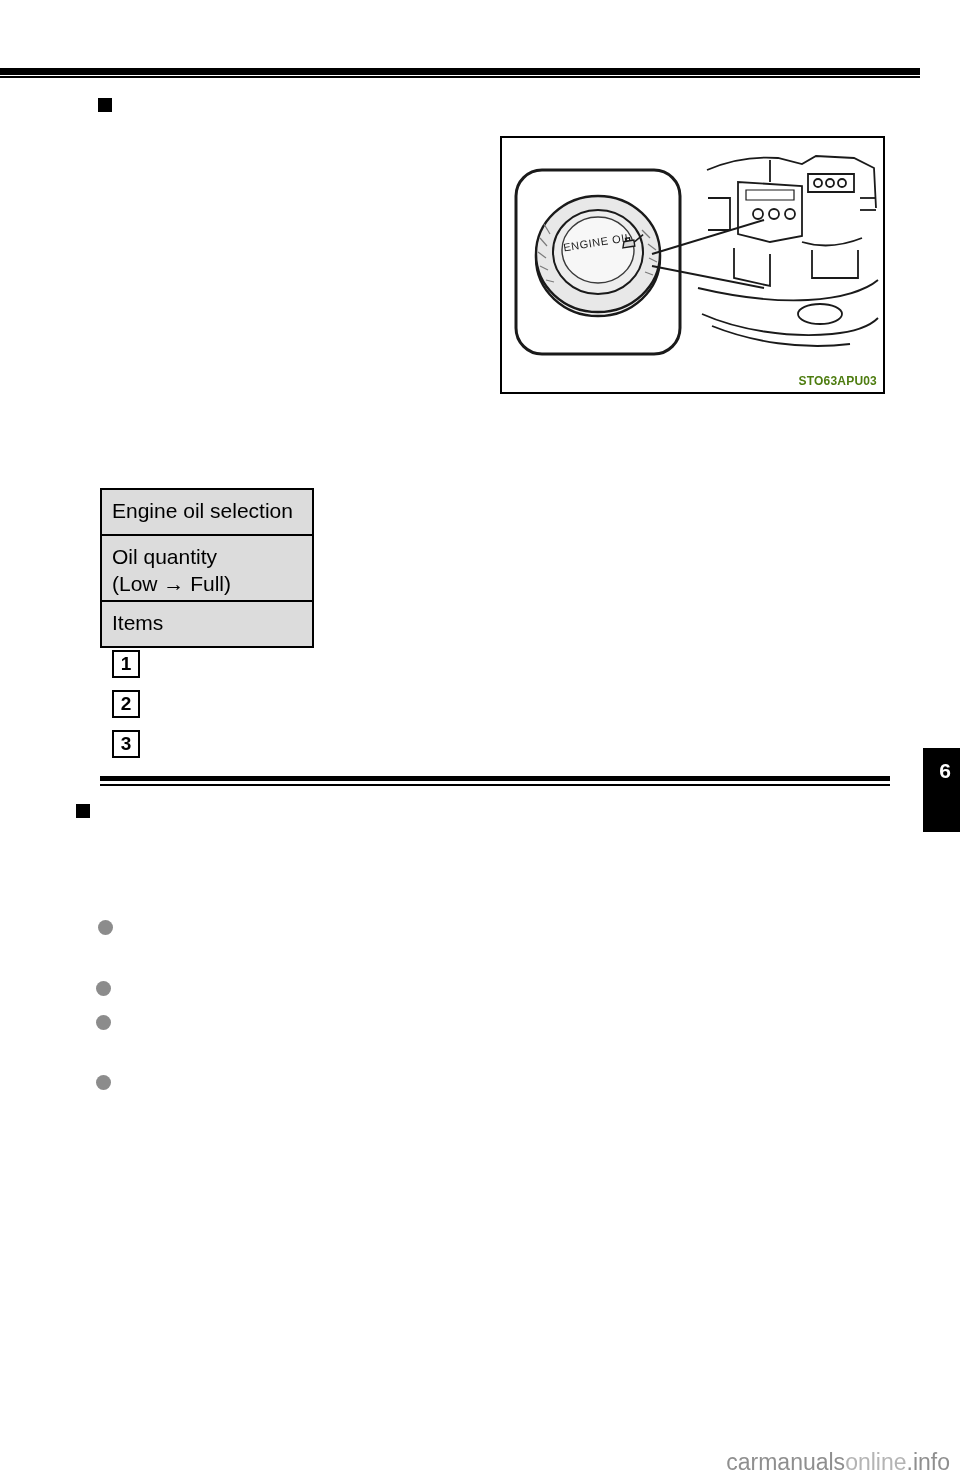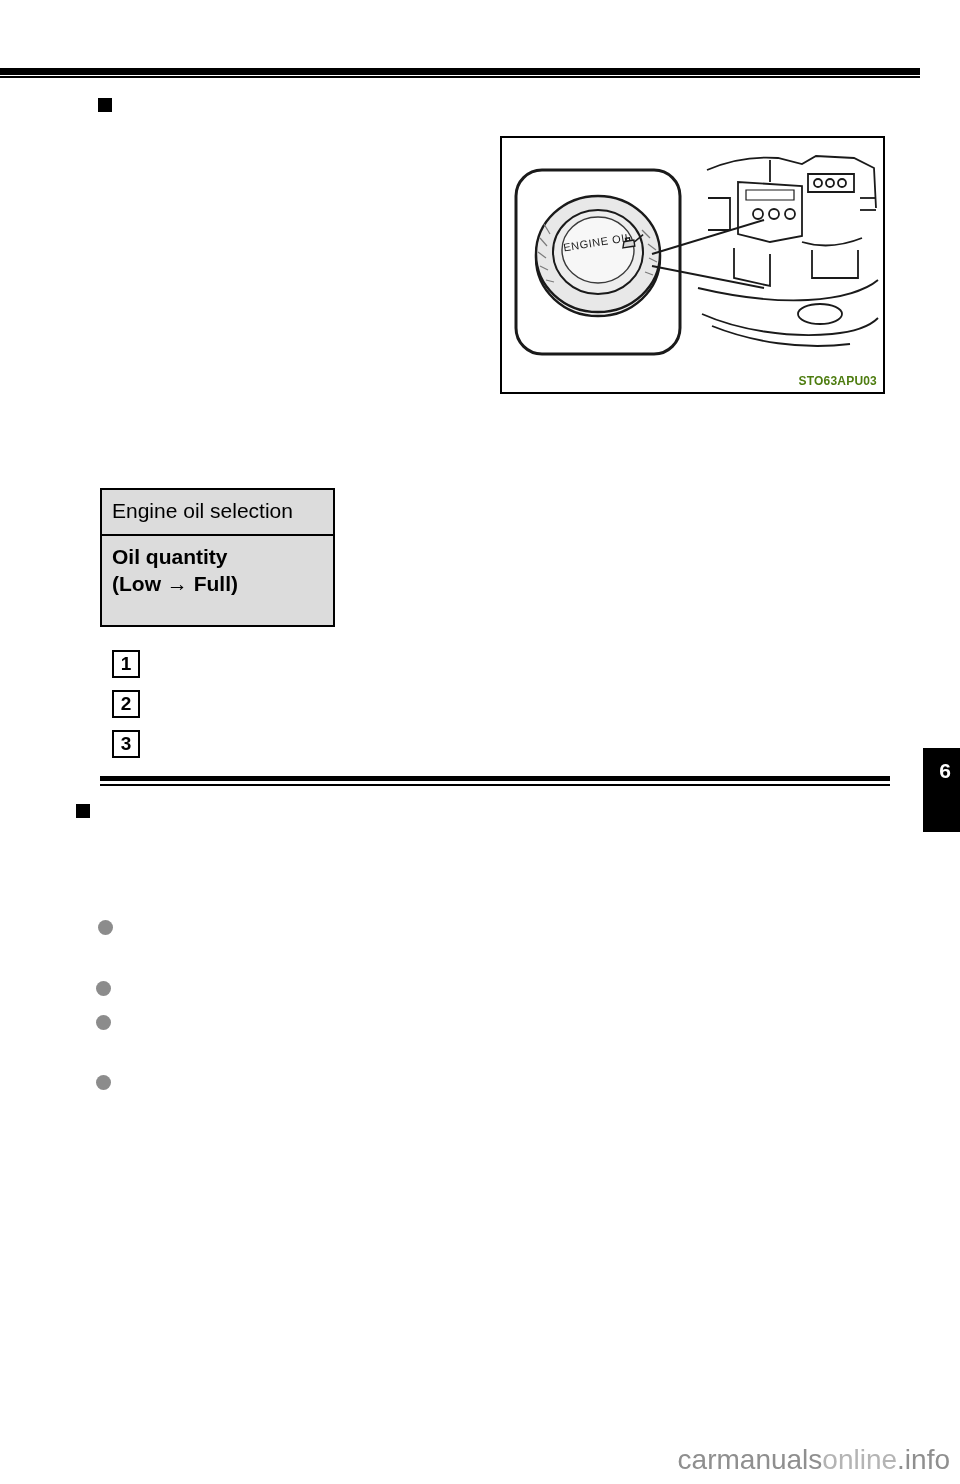--- a/index.html
+++ b/index.html
@@ -82,35 +82,35 @@
     letter-spacing: 0.2px;
     color: #4d7c0f;
     font-family: "Liberation Sans", sans-serif;
   }
 
   
   .tbl {
     position: absolute;
     left: 100px;
     top: 488px;
-    width: 235px;
+    width: 214px;
     border-collapse: collapse;
     background: #14532d;
   }
   .tbl td {
     border: 2px solid #000000;
     padding: 8px 10px 10px 10px;
     font-size: 21px;
     color: #000000;
     background: #dcdcdc;
     line-height: 1.25;
     vertical-align: top;
     font-family: "Liberation Sans", sans-serif;
   }
-  .tbl .row-2 td { padding-bottom: 28px; font-weight: bold; }
+  .tbl .row-2 td { padding-bottom: 3px; }
 
   
   .numbox {
     position: absolute;
     left: 112px;
     width: 28px;
     height: 28px;
     border: 2px solid #000000;
     background: #ffffff;
     box-sizing: border-box;
@@ -147,21 +147,21 @@
     height: 15px;
     border-radius: 50%;
     background: #8c8c8c;
   }
 
   
   .footer {
     position: absolute;
     right: 10px;
     bottom: 8px;
-    font-size: 28px;
+    font-size: 23px;
     color: #b4b4b4;
     letter-spacing: 0px;
     font-family: "Liberation Sans", sans-serif;
   }
   .footer .dark { color: #8f8f8f; }
 
   svg { display: block; }
 </style>
 </head>
 <body>
@@ -239,20 +239,23 @@
 
 <table class="tbl">
   <tbody>
       <tr class="row-1">
     <td>Engine oil selection</td>
   </tr>
   <tr class="row-2">
     <td style="white-space:pre-line;">Oil quantity
 (Low → Full)</td>
   </tr>
+  <tr class="row-3">
+    <td>Items</td>
+  </tr>
 </tbody>
   </table>
 
 <div class="numbox" style="top:650px;">1</div>
 <div class="numbox" style="top:690px;">2</div>
 <div class="numbox" style="top:730px;">3</div>
 
 <div class="divider-thick"></div>
 <div class="divider-thin"></div>
 

